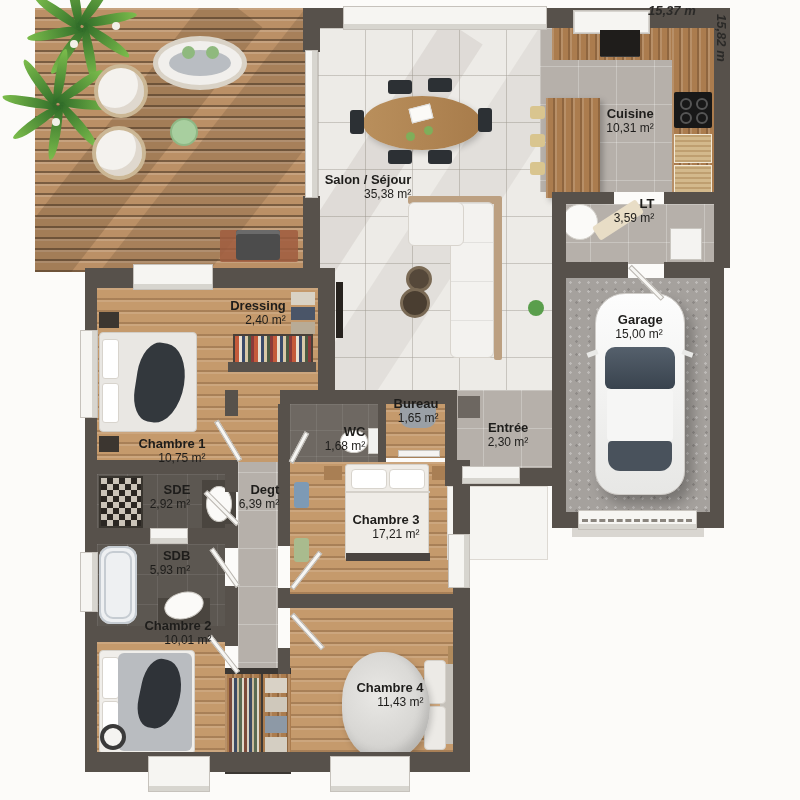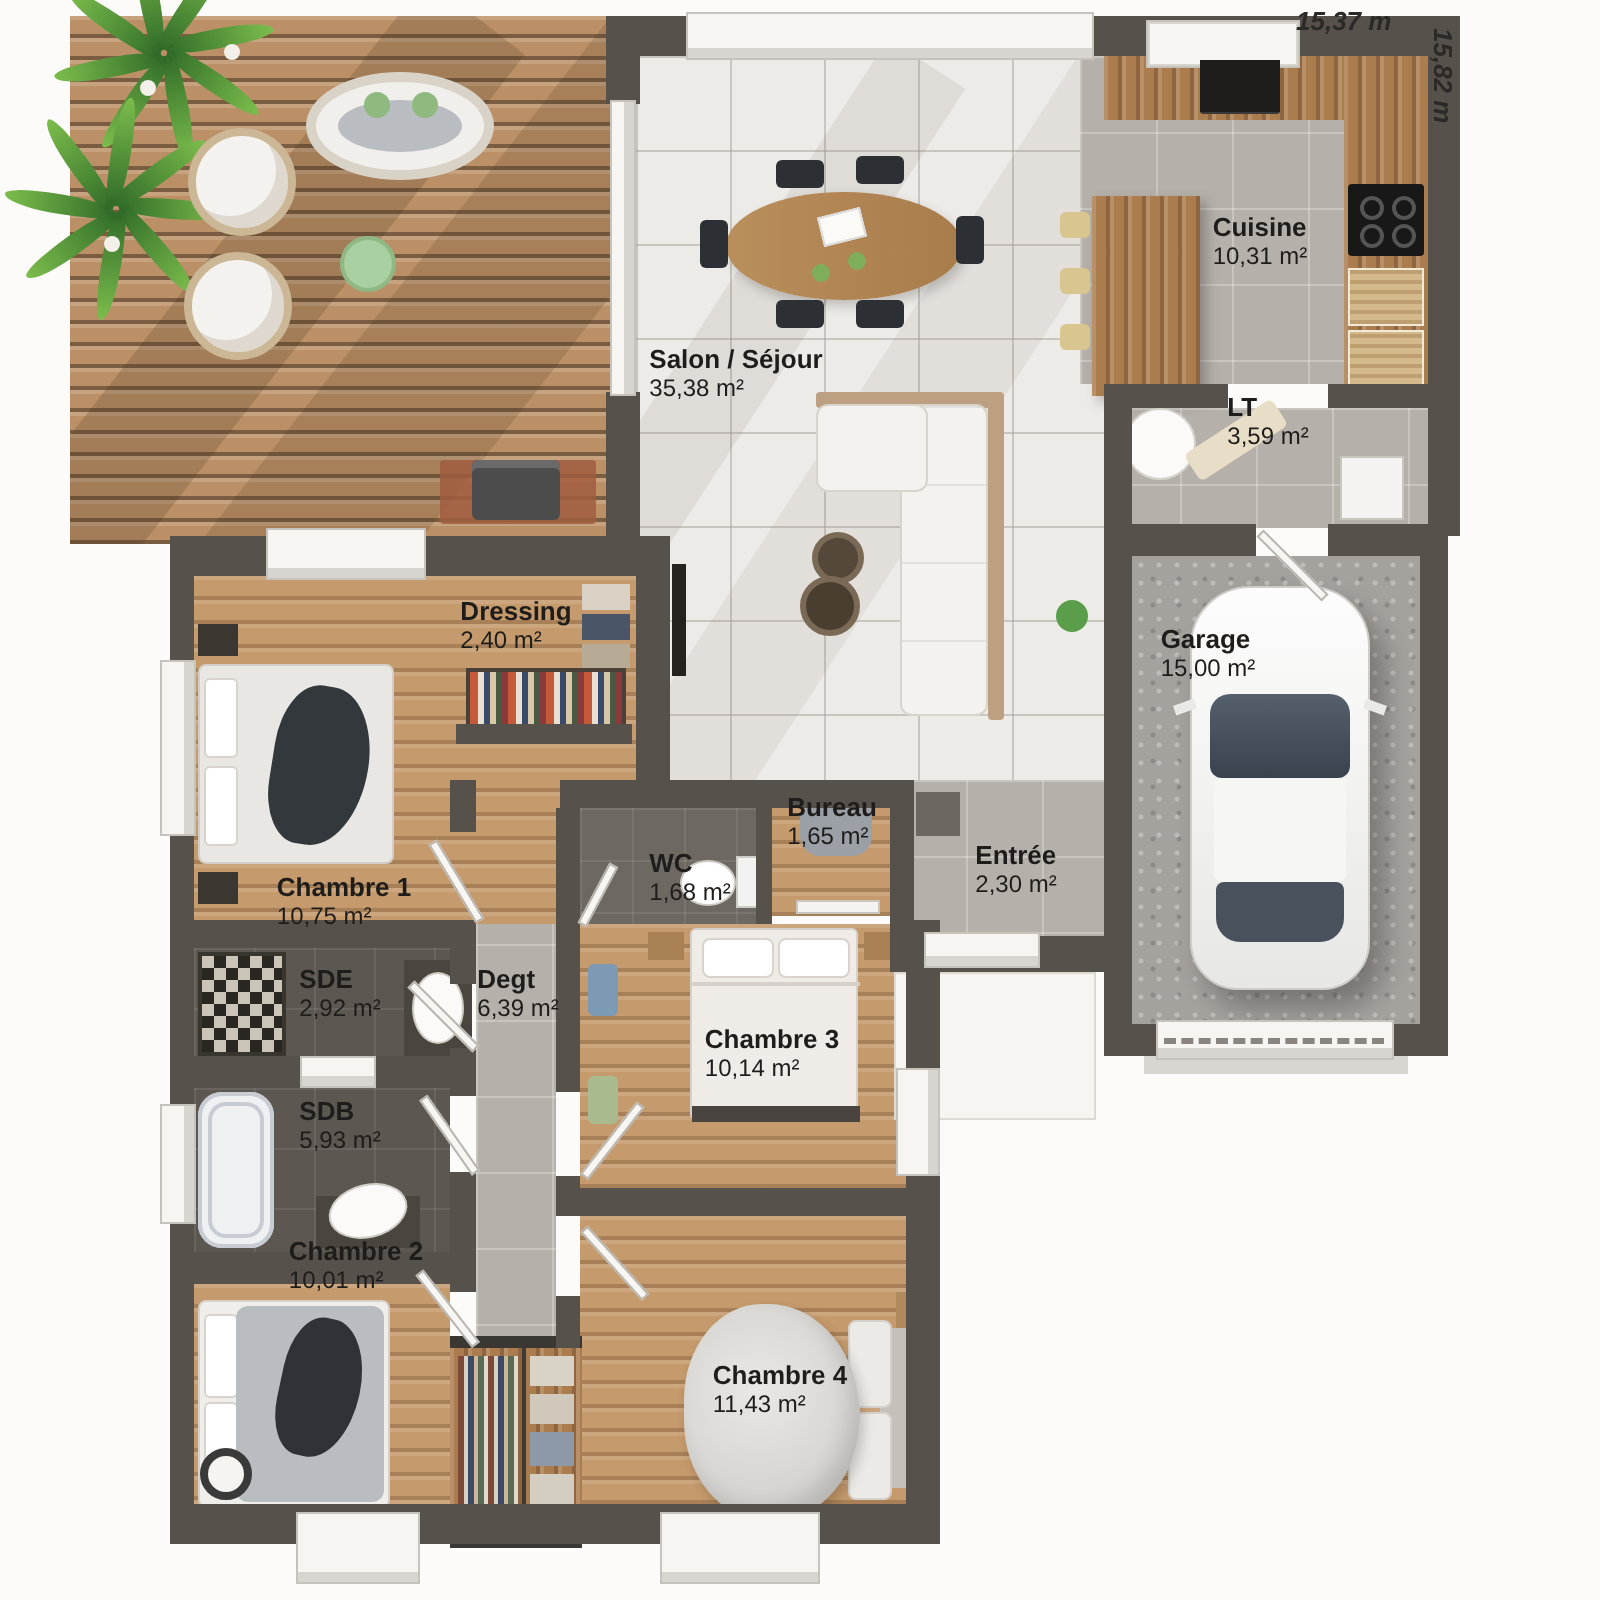--- a/index.html
+++ b/index.html
@@ -14,21 +14,21 @@
   .tiled{background-color:#5c5751;background-image:linear-gradient(rgba(255,255,255,.08) 1px,transparent 1px),linear-gradient(90deg,rgba(255,255,255,.08) 1px,transparent 1px);background-size:30px 30px}
   .tilewc{background-color:#6e6862;background-image:linear-gradient(rgba(255,255,255,.08) 1px,transparent 1px),linear-gradient(90deg,rgba(255,255,255,.08) 1px,transparent 1px);background-size:26px 26px}
   .concrete{background-color:#a5a19d;background-image:radial-gradient(rgba(255,255,255,.28) 1px,transparent 1.5px),radial-gradient(rgba(0,0,0,.14) 1px,transparent 1.5px);background-size:9px 9px,13px 13px;background-position:0 0,4px 5px}
   .porchf{background:#f6f5f2;border:1px solid #ddd9d3;box-sizing:border-box}
   .wall{position:absolute;background:#57514b;z-index:4}
   .vwin{position:absolute;background:#f6f5f2;border:1px solid #c6c2bc;box-sizing:border-box;z-index:5;box-shadow:inset 0 -5px 0 rgba(190,186,178,.55)}
   .vwinv{box-shadow:inset -5px 0 0 rgba(190,186,178,.55)}
   .leafdoor{position:absolute;width:46px;height:5px;background:#f7f6f3;border:1px solid #b8b4ae;box-sizing:border-box;transform-origin:0 50%;z-index:5}
   .furn{position:absolute;z-index:3}
   .shade{position:absolute;z-index:2;pointer-events:none}
-  .lbl{position:absolute;z-index:6;transform:translateX(-50%);text-align:left;color:#1e1d1b;line-height:1.18;white-space:nowrap}
+  .lbl{position:absolute;z-index:6;transform:translateX(-50%);text-align:right;color:#1e1d1b;line-height:1.18;white-space:nowrap}
   .lbl b{display:block;font-size:13px;font-weight:bold}
   .lbl span{display:block;font-size:12px}
   .dim{position:absolute;z-index:6;font-size:13px;font-style:italic;font-weight:bold;color:#2b2a28;white-space:nowrap}
   .leaf{position:absolute;left:0;top:-5px;width:56px;height:11px;border-radius:0 100% 30% 100%;background:linear-gradient(90deg,#2f6b28,#7cbd4c);transform-origin:0 50%}
   .flower{position:absolute;width:8px;height:8px;border-radius:50%;background:#f2f0e8;z-index:3}
 </style>
 </head>
 <body>
 
 <div id="plan">
@@ -270,21 +270,21 @@
       <span>35,38 m²</span>
     </div>
   <div class="lbl" style="left:630px;top:106px">
       <b>Cuisine</b>
       <span>10,31 m²</span>
     </div>
   <div class="lbl" style="left:634px;top:196px">
       <b>LT</b>
       <span>3,59 m²</span>
     </div>
-  <div class="lbl" style="left:604px;top:312px">
+  <div class="lbl" style="left:639px;top:312px">
       <b>Garage</b>
       <span>15,00 m²</span>
     </div>
   <div class="lbl" style="left:258px;top:298px">
       <b>Dressing</b>
       <span>2,40 m²</span>
     </div>
   <div class="lbl" style="left:172px;top:436px">
       <b>Chambre 1</b>
       <span>10,75 m²</span>
@@ -312,21 +312,21 @@
   <div class="lbl" style="left:170px;top:548px">
       <b>SDB</b>
       <span>5,93 m²</span>
     </div>
   <div class="lbl" style="left:178px;top:618px">
       <b>Chambre 2</b>
       <span>10,01 m²</span>
     </div>
   <div class="lbl" style="left:386px;top:512px">
       <b>Chambre 3</b>
-      <span>10,14 m²</span>
+      <span>17,21 m²</span>
     </div>
   <div class="lbl" style="left:390px;top:680px">
       <b>Chambre 4</b>
       <span>11,43 m²</span>
     </div>
 
   <div class="dim" style="left:648px;top:3px">15,37 m</div>
   <div class="dim" style="left:729px;top:14px;transform:rotate(90deg);transform-origin:left top">15,82 m</div>
 
 </div>

